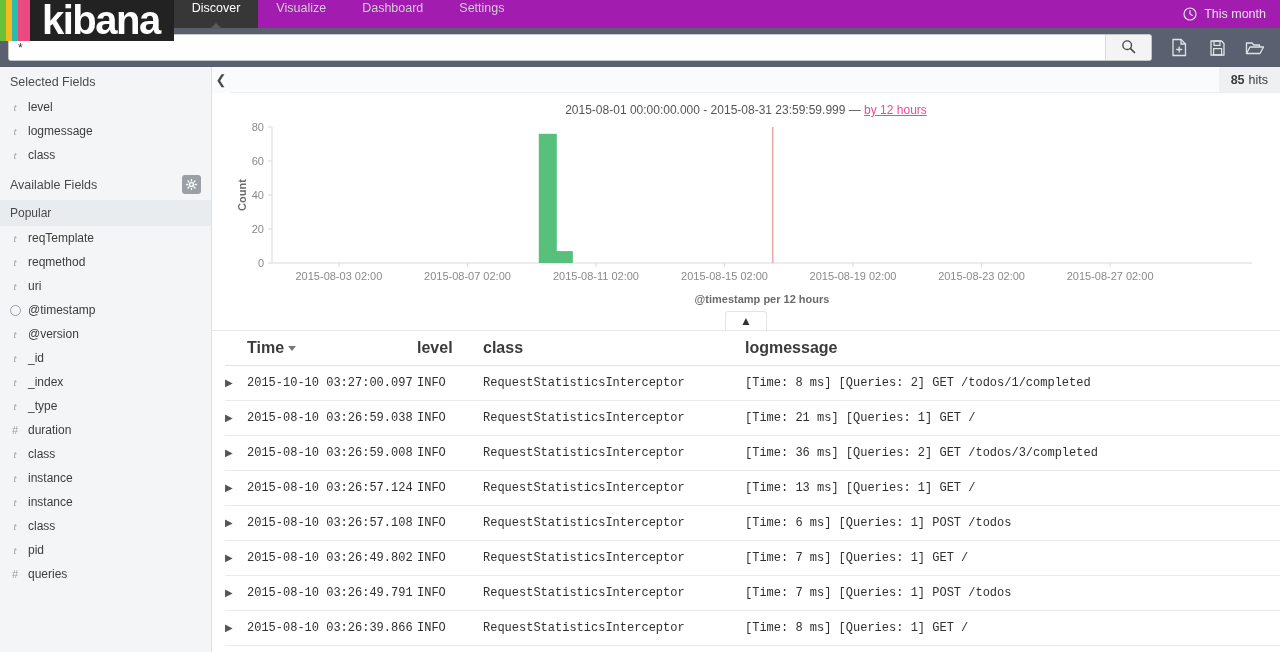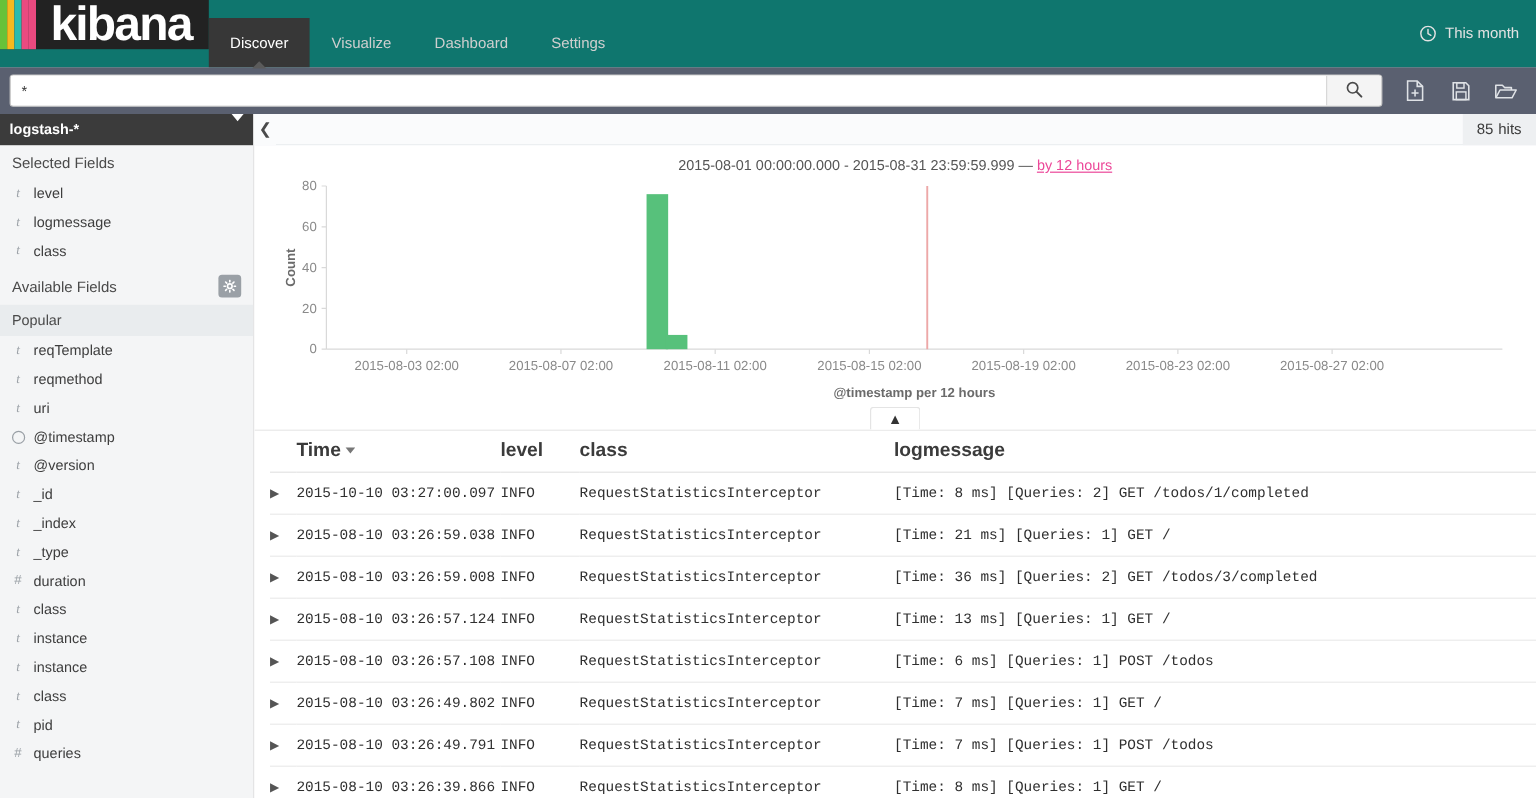--- a/index.html
+++ b/index.html
@@ -10,22 +10,22 @@
     overflow: hidden;
     background: #ffffff;
     font-family: "Liberation Sans", sans-serif;
     font-size: 12px;
     color: #3b3b3b;
     -webkit-font-smoothing: antialiased;
   }
 
   
   .navbar {
-    height: 56px;
-    background: #0f766e;
+    height: 28px;
+    background: #a21caf;
     display: flex;
     align-items: stretch;
     position: relative;
   }
   .logo-wrap {
     display: flex;
     align-items: center;
     height: 41px;
     padding-left: 0;
     background: #222222;
@@ -231,21 +231,21 @@
   .hits {
     margin-left: auto;
     background: #eef0f2;
     padding: 4px 12px;
     font-size: 12.5px;
     color: #3b3b3b;
     height: 26px;
     display: flex;
     align-items: center;
   }
-  .hits b { font-weight: normal; margin-right: 4px; }
+  .hits b { font-weight: bold; margin-right: 4px; }
 
   .chart-title {
     text-align: center;
     font-size: 12px;
     color: #555;
     padding: 10px 0 2px 0;
   }
   .chart-title a { color: #ec4899; text-decoration: underline; }
 
   .chart-area { position: relative; height: 190px; margin: 0 20px 0 20px; }
@@ -393,24 +393,20 @@
         <path d="M1.5 14.5 V4 H7 L8.8 6 H14.5 V8" fill="none" stroke="#dfe2e6" stroke-width="1.3" stroke-linejoin="round"></path>
         <path d="M1.5 14.5 L5 8 H18.5 L15 14.5 Z" fill="none" stroke="#dfe2e6" stroke-width="1.3" stroke-linejoin="round"></path>
       </svg>
     </div>
   </div>
 </div>
 
 <div class="body-wrap">
 
   <div class="sidebar">
-    <div class="index-pattern">
-      <span>logstash-*</span>
-      <span class="caret"><span class="caret-down"></span></span>
-    </div>
 
     <div class="section-head">
       <span>Selected Fields</span>
     </div>
     <ul class="field-list">
         <li class="field-item">
           <span class="ftype">t</span>
           <span>level</span>
         </li>
         <li class="field-item">

